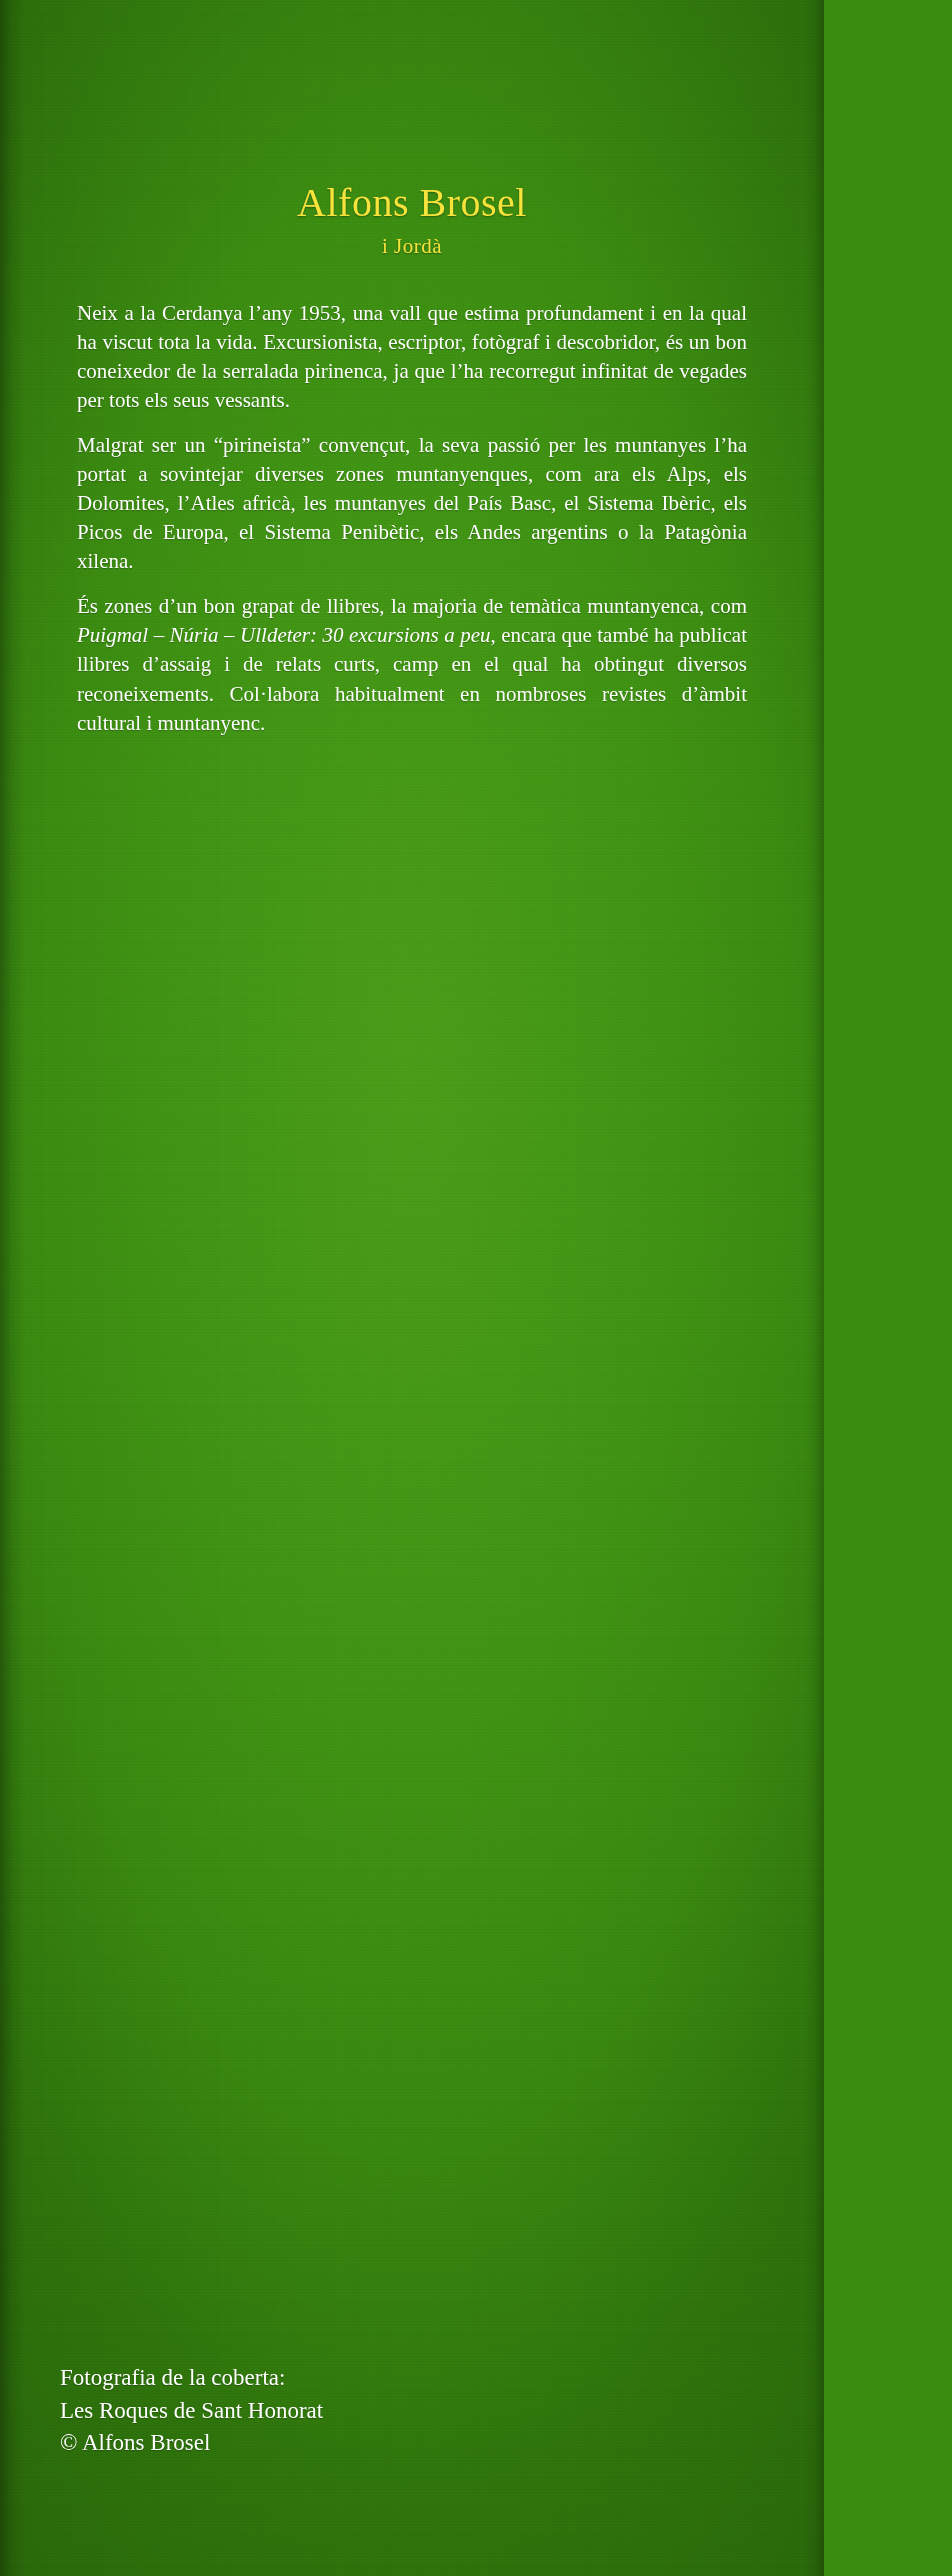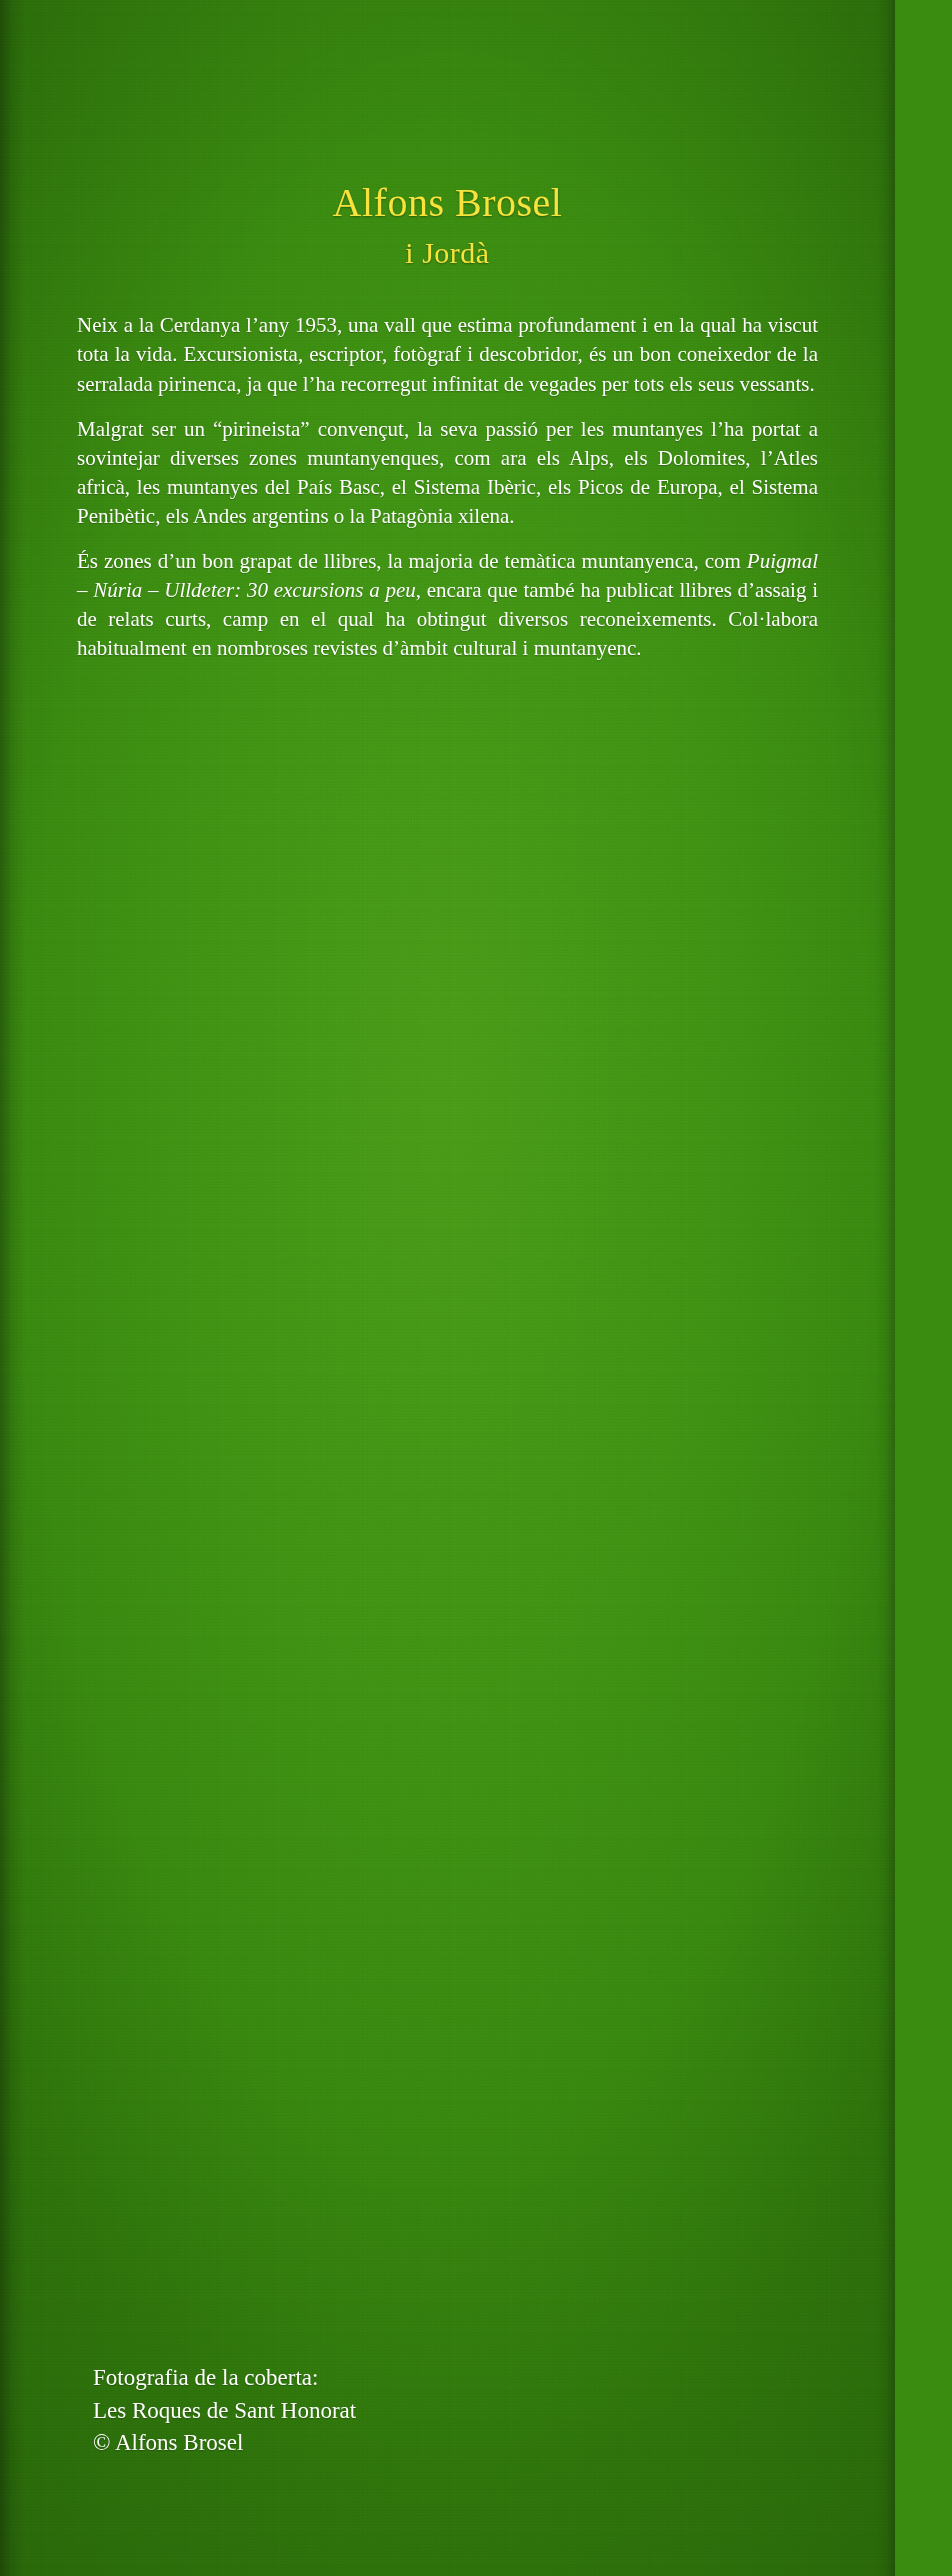--- a/index.html
+++ b/index.html
@@ -8,21 +8,21 @@
   }
   body {
     width: 953px;
     height: 2576px;
     background: #3a8c10;
     font-family: "Liberation Serif", serif;
     overflow: hidden;
   }
   .flap {
     position: relative;
-    width: 895px;
+    width: 824px;
     height: 2576px;
     box-sizing: border-box;
     background:
       radial-gradient(ellipse 70% 55% at 50% 42%, #4a9c18 0%, #3f9213 45%, #327d0c 100%);
     overflow: hidden;
   }
   
   .texture {
     position: absolute;
     inset: 0;
@@ -65,21 +65,21 @@
     font-family: "Liberation Serif", serif;
     font-size: 40px;
     line-height: 1.42;
     letter-spacing: 0.5px;
     text-shadow: 0 1px 2px rgba(0,0,0,0.35);
   }
   .author-name .line {
     display: block;
   }
   .author-name .small {
-    font-size: 30px;
+    font-size: 21px;
   }
   .bio {
     margin-top: 37px;
     color: #ffffff;
     font-size: 21px;
     line-height: 1.385;
     text-align: justify;
     text-justify: inter-word;
     text-shadow: 0 1px 1px rgba(0,0,0,0.25);
     hyphens: none;
@@ -89,21 +89,21 @@
     text-indent: 0;
   }
   .bio p + p {
     margin-top: 16px;
   }
   .bio .title-italic {
     font-style: italic;
   }
   .credits {
     position: absolute;
-    left: 93px;
+    left: 60px;
     right: 77px;
     bottom: 116px;
     z-index: 3;
     color: #ffffff;
     font-size: 23px;
     line-height: 1.42;
     text-shadow: 0 1px 1px rgba(0,0,0,0.25);
   }
   .credits div {
     white-space: nowrap;

